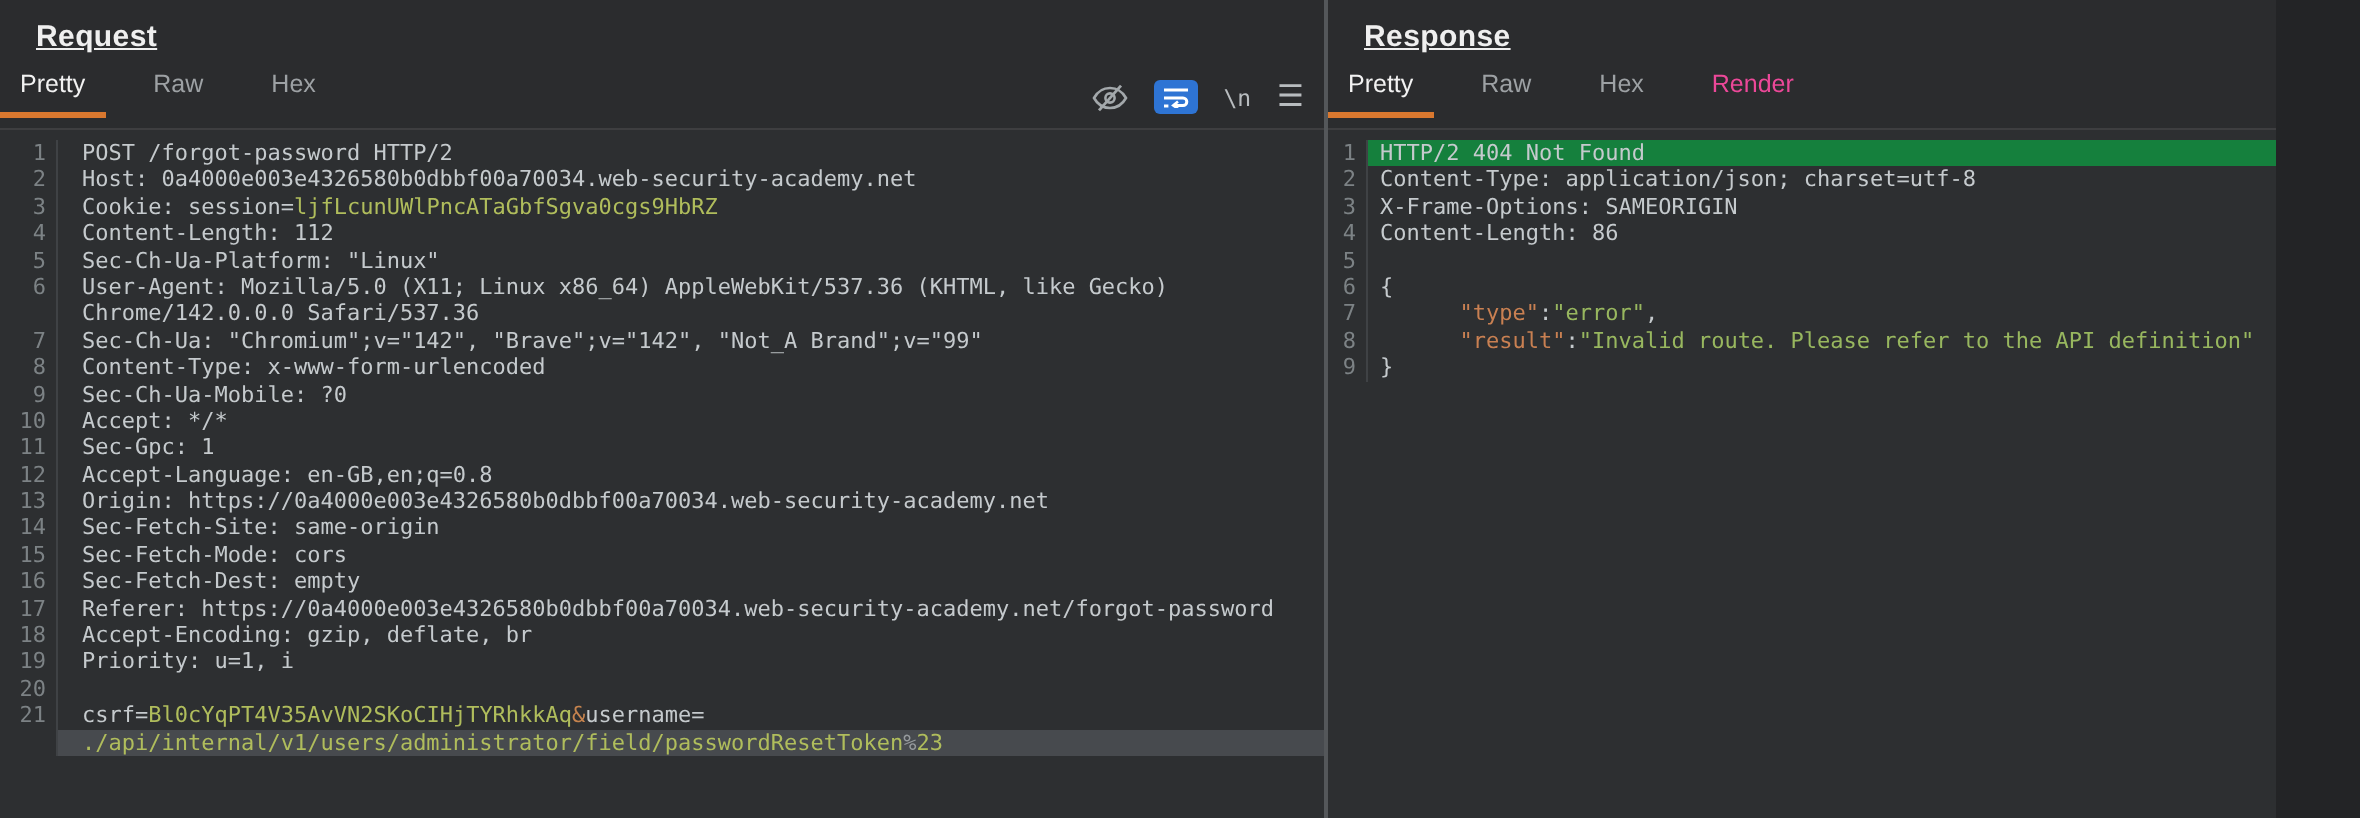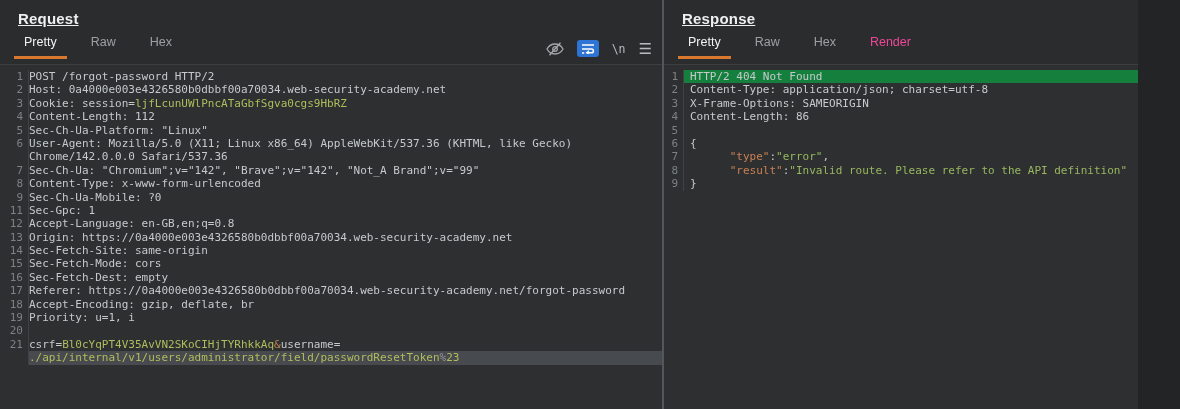--- a/index.html
+++ b/index.html
@@ -17,21 +17,21 @@
   .divider { width:2px; background:#54575a; }
 
   .panel-head {
     height:65px; flex:none; position:relative;
     background:#2b2c2e; border-bottom:1px solid #3e3e40;
   }
   .panel-title {
     margin:0; padding:10px 0 0 18px;
     font-size:15px; font-weight:bold; color:#efefef; letter-spacing:.2px;text-decoration:underline;
   }
-  .tabbar { display:flex; align-items:stretch; height:31px; padding-left:14px; }
+  .tabbar { display:flex; align-items:stretch; height:31px; padding-left:0; }
   .tab {
     padding:8px 10px 0 10px; margin-right:14px;
     font-size:12.5px; color:#9da1a4; position:relative; cursor:default;
   }
   .tab.active { color:#f2f2f2; }
   .tab.active::after {
     content:""; position:absolute; left:0; right:0; bottom:-1px; height:3px;
     background:#d9782f;
   }
   .tab.disabled { color:#ec4899; }
@@ -50,21 +50,21 @@
 
   .editor {
     flex:1; overflow:hidden; background:#2d2f31; padding-top:5px;
     font-family:"DejaVu Sans Mono", monospace; font-size:11px; line-height:13.4px;
   }
   .row { display:flex; height:13.4px; white-space:pre; }
   .gutter { flex:none; text-align:right; color:#7c8285; }
   .panel-request .gutter { width:28px; padding-right:5px; }
   .panel-response .gutter { width:19px; padding-right:5px; }
   .code { flex:1; border-left:1px solid #3f4245; overflow:hidden; }
-  .panel-request .code { padding-left:0; }
+  .panel-request .code { padding-left:12px; }
   .panel-response .code { padding-left:6px; }
   .row.hl-sel .code { background:#474a4e; }
   .row.hl-line .code { background:#15803d; }
 
   .s-def { color:#c5cacd; }
   .s-tok { color:#b0bd5c; }
   .s-amp { color:#c5834e; }
   .s-key { color:#c98052; }
   .s-str { color:#98b75f; }
   .s-dim { color:#969a9d; }
@@ -106,20 +106,21 @@
         <div class="row"><span class="gutter">1</span><span class="code"><span class="s-def">POST /forgot-password HTTP/2</span></span></div>
         <div class="row"><span class="gutter">2</span><span class="code"><span class="s-def">Host: 0a4000e003e4326580b0dbbf00a70034.web-security-academy.net</span></span></div>
         <div class="row"><span class="gutter">3</span><span class="code"><span class="s-def">Cookie: session=</span><span class="s-tok">ljfLcunUWlPncATaGbfSgva0cgs9HbRZ</span></span></div>
         <div class="row"><span class="gutter">4</span><span class="code"><span class="s-def">Content-Length: 112</span></span></div>
         <div class="row"><span class="gutter">5</span><span class="code"><span class="s-def">Sec-Ch-Ua-Platform: "Linux"</span></span></div>
         <div class="row"><span class="gutter">6</span><span class="code"><span class="s-def">User-Agent: Mozilla/5.0 (X11; Linux x86_64) AppleWebKit/537.36 (KHTML, like Gecko)</span></span></div>
         <div class="row"><span class="gutter"></span><span class="code"><span class="s-def">Chrome/142.0.0.0 Safari/537.36</span></span></div>
         <div class="row"><span class="gutter">7</span><span class="code"><span class="s-def">Sec-Ch-Ua: "Chromium";v="142", "Brave";v="142", "Not_A Brand";v="99"</span></span></div>
         <div class="row"><span class="gutter">8</span><span class="code"><span class="s-def">Content-Type: x-www-form-urlencoded</span></span></div>
         <div class="row"><span class="gutter">9</span><span class="code"><span class="s-def">Sec-Ch-Ua-Mobile: ?0</span></span></div>
+        <div class="row"><span class="gutter">10</span><span class="code"><span class="s-def">Accept: */*</span></span></div>
         <div class="row"><span class="gutter">11</span><span class="code"><span class="s-def">Sec-Gpc: 1</span></span></div>
         <div class="row"><span class="gutter">12</span><span class="code"><span class="s-def">Accept-Language: en-GB,en;q=0.8</span></span></div>
         <div class="row"><span class="gutter">13</span><span class="code"><span class="s-def">Origin: https://0a4000e003e4326580b0dbbf00a70034.web-security-academy.net</span></span></div>
         <div class="row"><span class="gutter">14</span><span class="code"><span class="s-def">Sec-Fetch-Site: same-origin</span></span></div>
         <div class="row"><span class="gutter">15</span><span class="code"><span class="s-def">Sec-Fetch-Mode: cors</span></span></div>
         <div class="row"><span class="gutter">16</span><span class="code"><span class="s-def">Sec-Fetch-Dest: empty</span></span></div>
         <div class="row"><span class="gutter">17</span><span class="code"><span class="s-def">Referer: https://0a4000e003e4326580b0dbbf00a70034.web-security-academy.net/forgot-password</span></span></div>
         <div class="row"><span class="gutter">18</span><span class="code"><span class="s-def">Accept-Encoding: gzip, deflate, br</span></span></div>
         <div class="row"><span class="gutter">19</span><span class="code"><span class="s-def">Priority: u=1, i</span></span></div>
         <div class="row"><span class="gutter">20</span><span class="code"></span></div>

